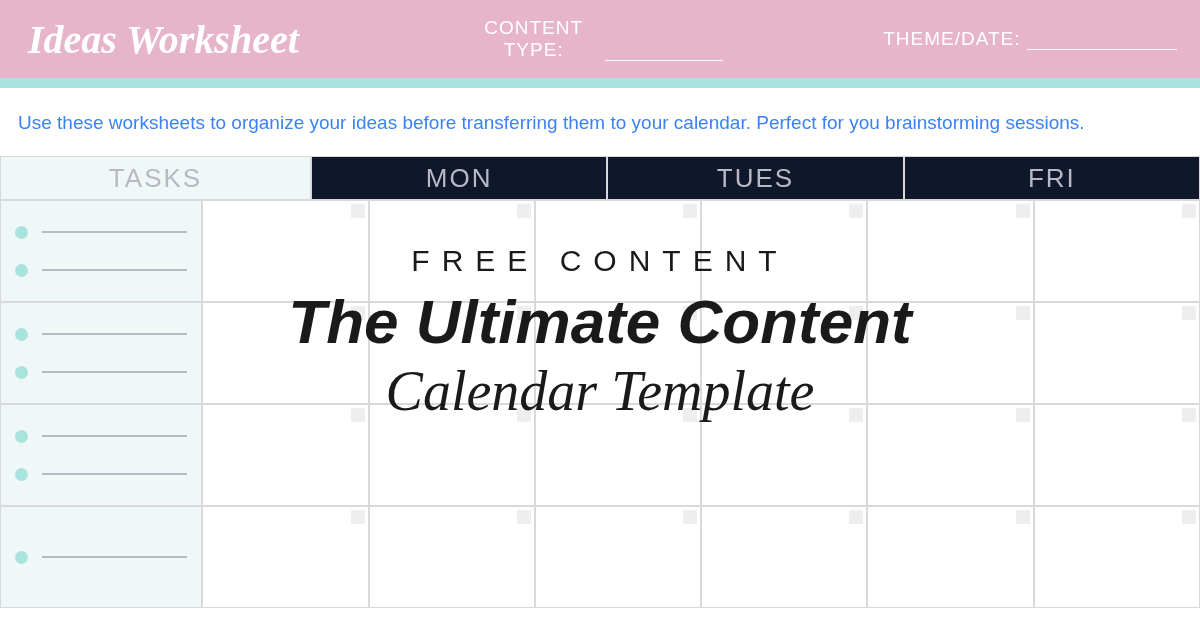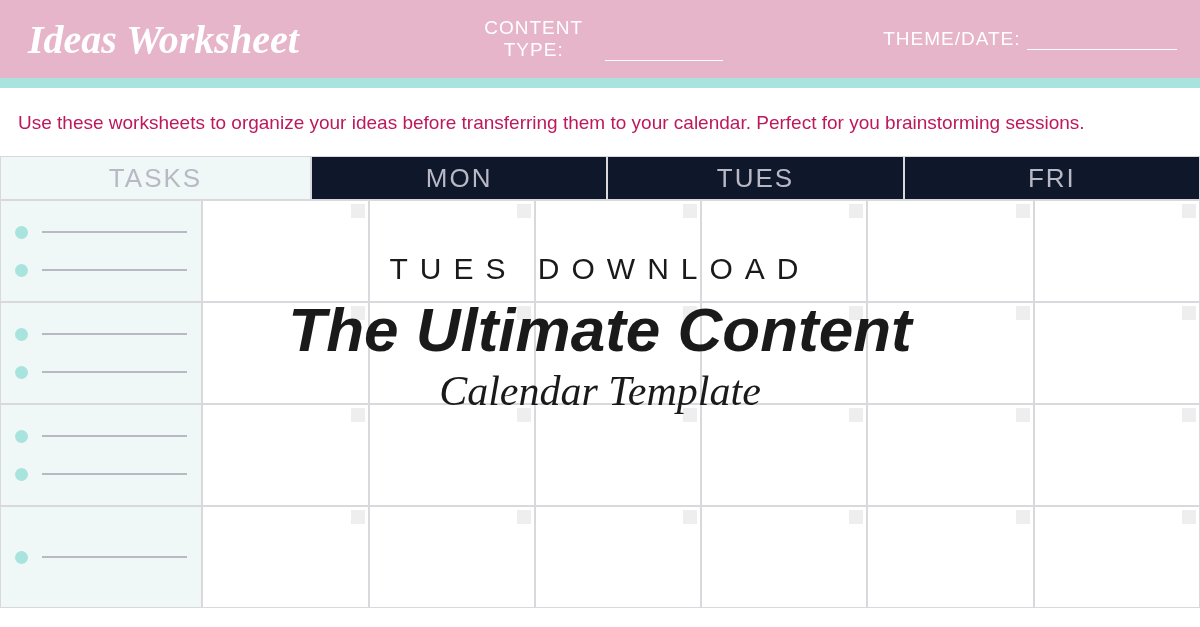--- a/index.html
+++ b/index.html
@@ -42,21 +42,21 @@
     width: 150px;
     border-bottom: 1.5px solid #ffffff;
     margin-left: 6px;
     height: 14px;
   }
   .teal-bar {
     height: 10px;
     background: #a9e3de;
   }
   .instructions {
-    color: #be185d;
+    color: #3b82f6;
     font-size: 19px;
     padding: 24px 2px 20px 18px;
   }
   .grid-area {
     position: relative;
     margin-top: 2px;
   }
   .grid-row {
     display: flex;
     height: 44px;
@@ -139,21 +139,21 @@
     font-family: Liberation Sans, sans-serif;
     font-style: italic;
     font-weight: bold;
     font-size: 62px;
     color: #1a1a1a;
     margin-bottom: 2px;
   }
   .ov-bot {
     font-family: "Times New Roman", Times, serif;
     font-style: italic;
-    font-size: 42px;
+    font-size: 56px;
     color: #1a1a1a;
     font-weight: 400;
   }
 </style>
 </head>
 <body>
 
 <div class="header">
   <div class="header-title">Ideas Worksheet</div>
   <div class="header-field ct">
@@ -293,16 +293,16 @@
     <div class="cell body-cell">
         <div class="corner"></div>
       </div>
     <div class="cell body-cell">
         <div class="corner"></div>
       </div>
   </div>
 </div>
 
 <div class="overlay">
-  <div class="ov-top">TUES DOWNLOAD</div>
+  <div class="ov-top">FREE CONTENT</div>
   <div class="ov-mid">The Ultimate Content</div>
   <div class="ov-bot">Calendar Template</div>
 </div>
 
 </body></html>

